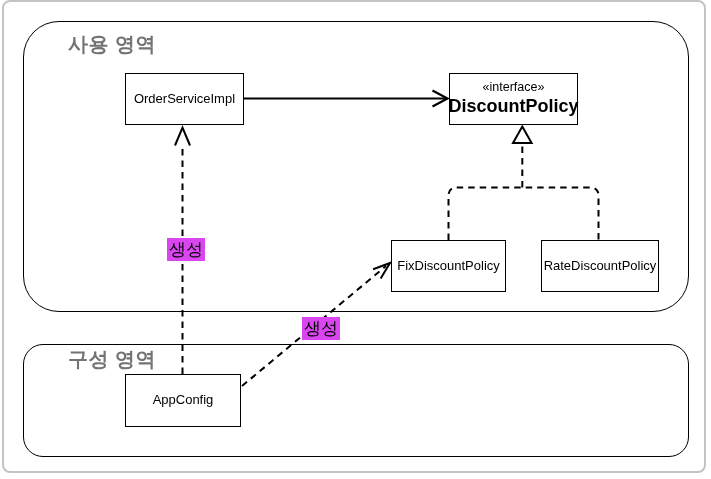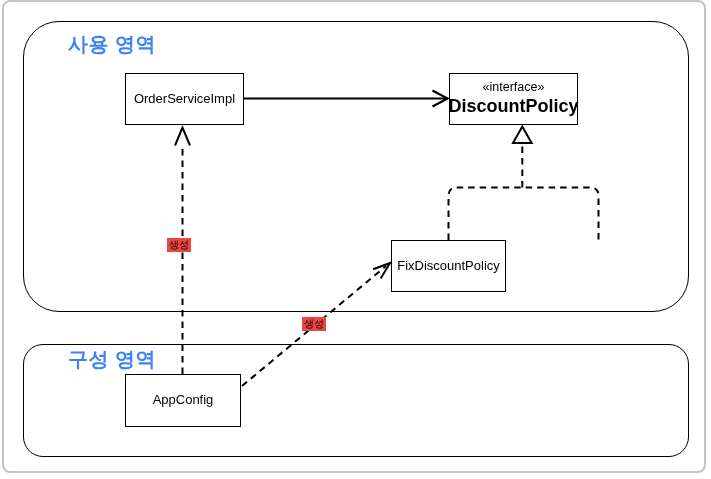--- a/index.html
+++ b/index.html
@@ -37,21 +37,21 @@
   }
   .area-config {
     left: 23px; top: 344px;
     width: 666px; height: 113px;
     border-radius: 20px;
   }
   .area-label {
     position: absolute;
     font-size: 20px;
     font-weight: bold;
-    color: #3b82f6;
+    color: #737373;
     letter-spacing: 0.5px;
     white-space: nowrap;
   }
   .area-label-usage { left: 68px; top: 31px; }
   .area-label-config { left: 68px; top: 346px; }
 
   svg.connectors {
     position: absolute;
     left: 0; top: 0;
     width: 711px;
@@ -77,22 +77,22 @@
   .node-discount { left: 449px; top: 73px;  width: 129px; height: 52px; }
   .node-fix      { left: 391px; top: 240px; width: 115px; height: 52px; }
   .node-rate     { left: 541px; top: 240px; width: 118px; height: 52px; }
   .node-app      { left: 125px; top: 374px; width: 116px; height: 53px; }
 
   .stereotype { font-size: 12.5px; font-weight: normal; }
   .iface-name { font-size: 18px; font-weight: bold; }
 
   .edge-label {
     position: absolute;
-    background: #ef4444;
-    font-size: 10px;
+    background: #d946ef;
+    font-size: 17px;
     color: #000000;
     padding: 0 2px;
     white-space: nowrap;
   }
   .edge-label-1 { left: 167px; top: 238px; }
   .edge-label-2 { left: 302px; top: 317px; }
 </style>
 </head>
 <body>
 
@@ -133,20 +133,23 @@
 
   <div class="node node-discount">
     <span class="stereotype">«interface»</span>
     <span class="iface-name">DiscountPolicy</span>
   </div>
 
   <div class="node node-fix">
     <span>FixDiscountPolicy</span>
   </div>
 
+  <div class="node node-rate">
+    <span>RateDiscountPolicy</span>
+  </div>
 
   <div class="node node-app">
     <span>AppConfig</span>
   </div>
 
   <span class="edge-label edge-label-1">생성</span>
   <span class="edge-label edge-label-2">생성</span>
 
   <span class="area-label area-label-usage">사용 영역</span>
   <span class="area-label area-label-config">구성 영역</span>

